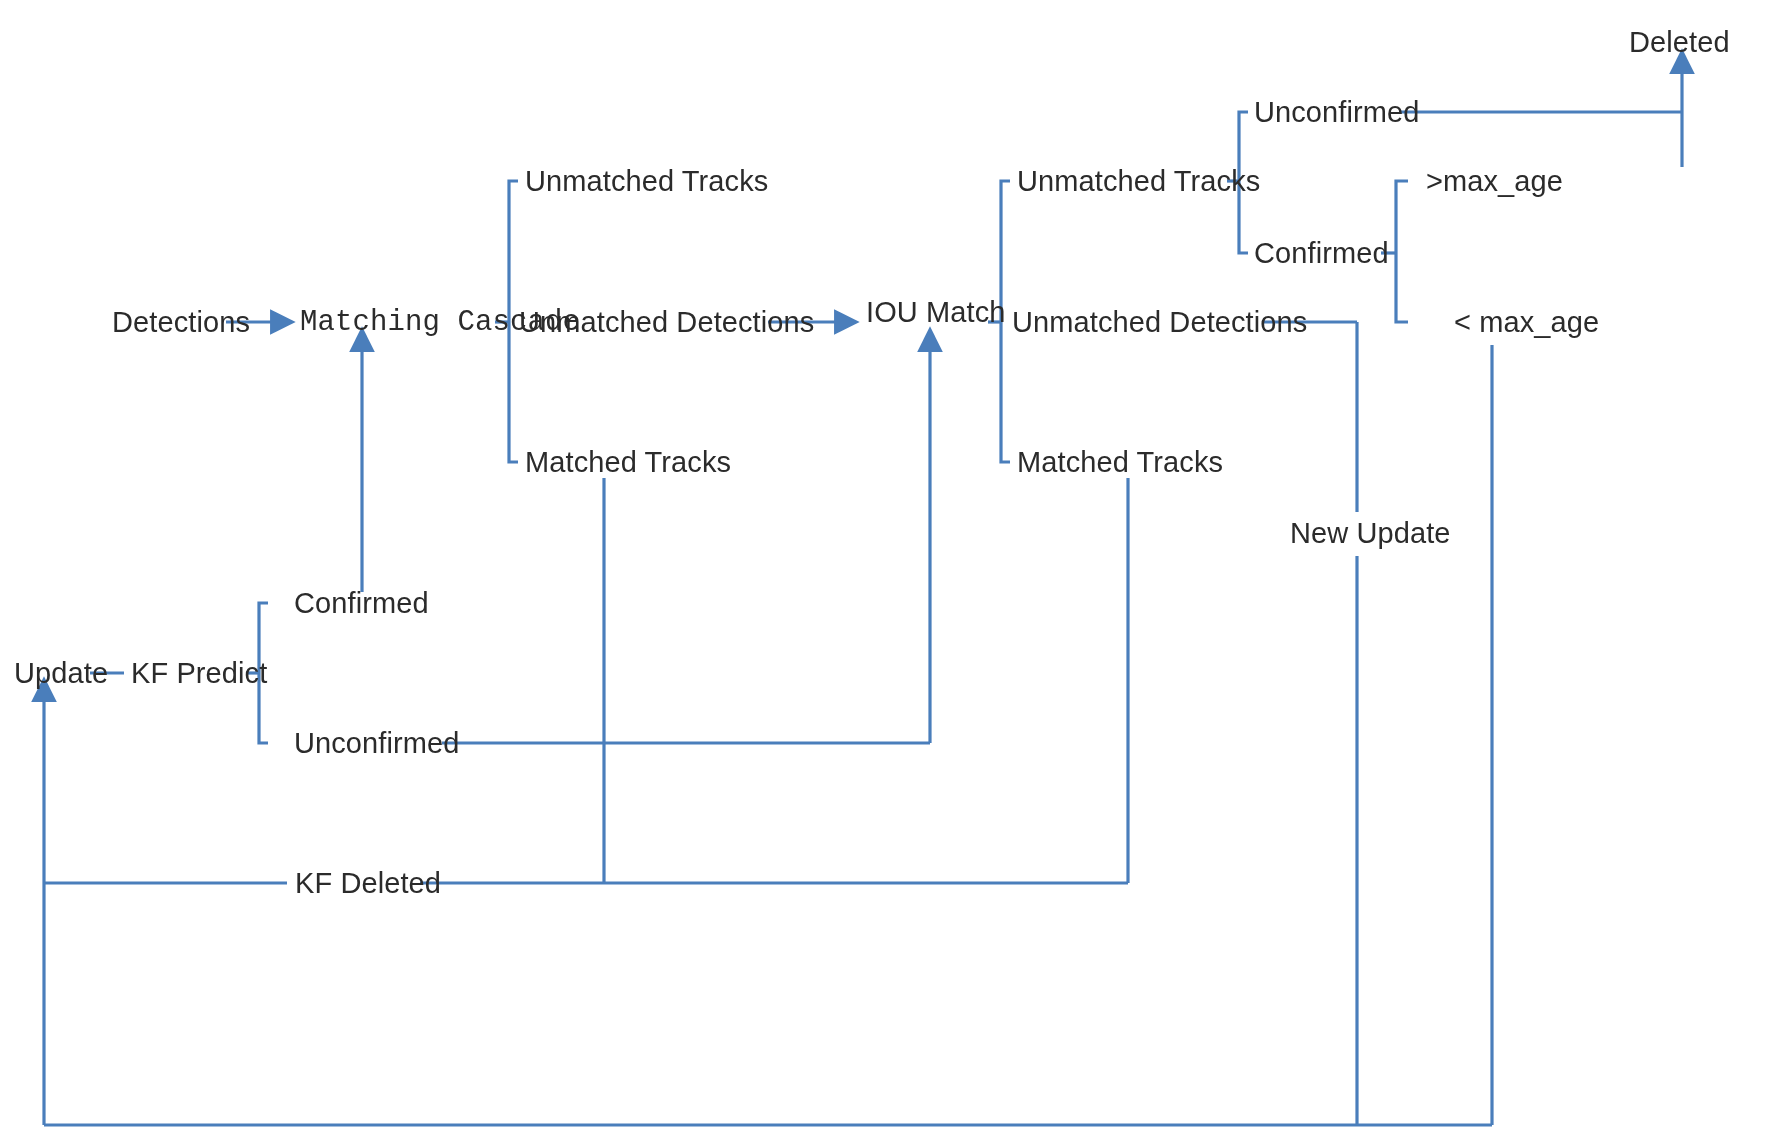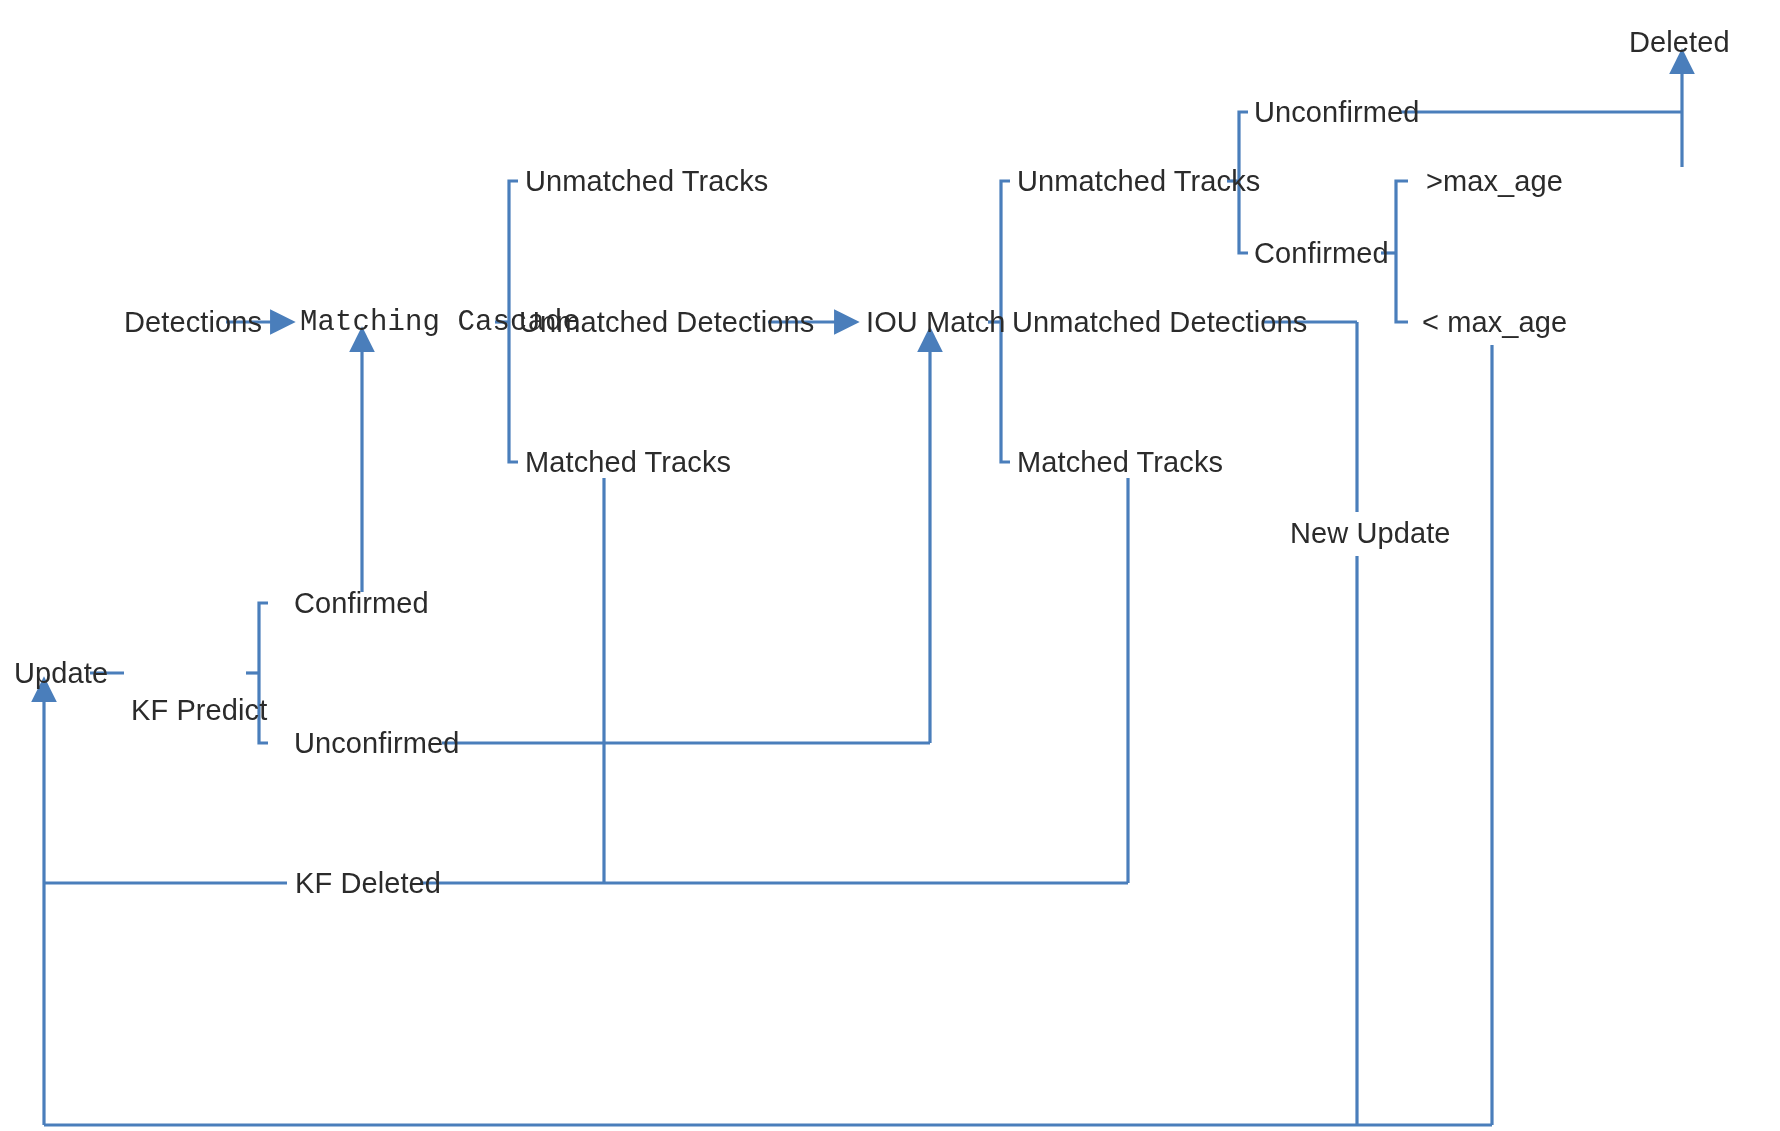--- a/index.html
+++ b/index.html
@@ -93,53 +93,53 @@
       <line x1="604" y1="478" x2="604" y2="883"></line>
 
       <line x1="1128" y1="478" x2="1128" y2="883"></line>
 
       <line x1="44" y1="883" x2="287" y2="883"></line>
       <line x1="420" y1="883" x2="1128" y2="883"></line>
 
     </g>
   </svg>
 
-  <div class="node-label anchor-left" style="left:124px; top:322px;text-align:center;">Detections</div>
+  <div class="node-label anchor-left" style="left:112px; top:322px;text-align:center;">Detections</div>
 
   <div class="node-label anchor-left" style="left:300px; top:322px;font-family:Liberation Mono, monospace;">Matching Cascade</div>
 
   <div class="node-label anchor-left" style="left:525px; top:181px;">Unmatched Tracks</div>
 
   <div class="node-label anchor-left" style="left:519px; top:322px;">Unmatched Detections</div>
 
   <div class="node-label anchor-left" style="left:525px; top:462px;">Matched Tracks</div>
 
-  <div class="node-label anchor-left" style="left:866px; top:322px;">IOU Match</div>
+  <div class="node-label anchor-left" style="left:866px; top:312px;">IOU Match</div>
 
   <div class="node-label anchor-left" style="left:1017px; top:181px;">Unmatched Tracks</div>
 
   <div class="node-label anchor-left" style="left:1012px; top:322px;">Unmatched Detections</div>
 
   <div class="node-label anchor-left" style="left:1017px; top:462px;">Matched Tracks</div>
 
   <div class="node-label anchor-left" style="left:1254px; top:112px;">Unconfirmed</div>
 
   <div class="node-label anchor-left" style="left:1254px; top:253px;">Confirmed</div>
 
   <div class="node-label anchor-left" style="left:1426px; top:181px;text-align:right;">&gt;max_age</div>
 
-  <div class="node-label anchor-left" style="left:1422px; top:322px;">&lt; max_age</div>
+  <div class="node-label anchor-left" style="left:1454px; top:322px;">&lt; max_age</div>
 
   <div class="node-label anchor-left" style="left:1629px; top:42px;">Deleted</div>
 
   <div class="node-label anchor-left" style="left:1290px; top:533px;">New Update</div>
 
   <div class="node-label anchor-left" style="left:14px; top:673px;">Update</div>
 
-  <div class="node-label anchor-left" style="left:131px; top:710px;">KF Predict</div>
+  <div class="node-label anchor-left" style="left:131px; top:673px;">KF Predict</div>
 
   <div class="node-label anchor-left" style="left:294px; top:603px;">Confirmed</div>
 
   <div class="node-label anchor-left" style="left:294px; top:743px;">Unconfirmed</div>
 
   <div class="node-label anchor-left" style="left:295px; top:883px;">KF Deleted</div>
 
 </div>
 
 </body></html>

